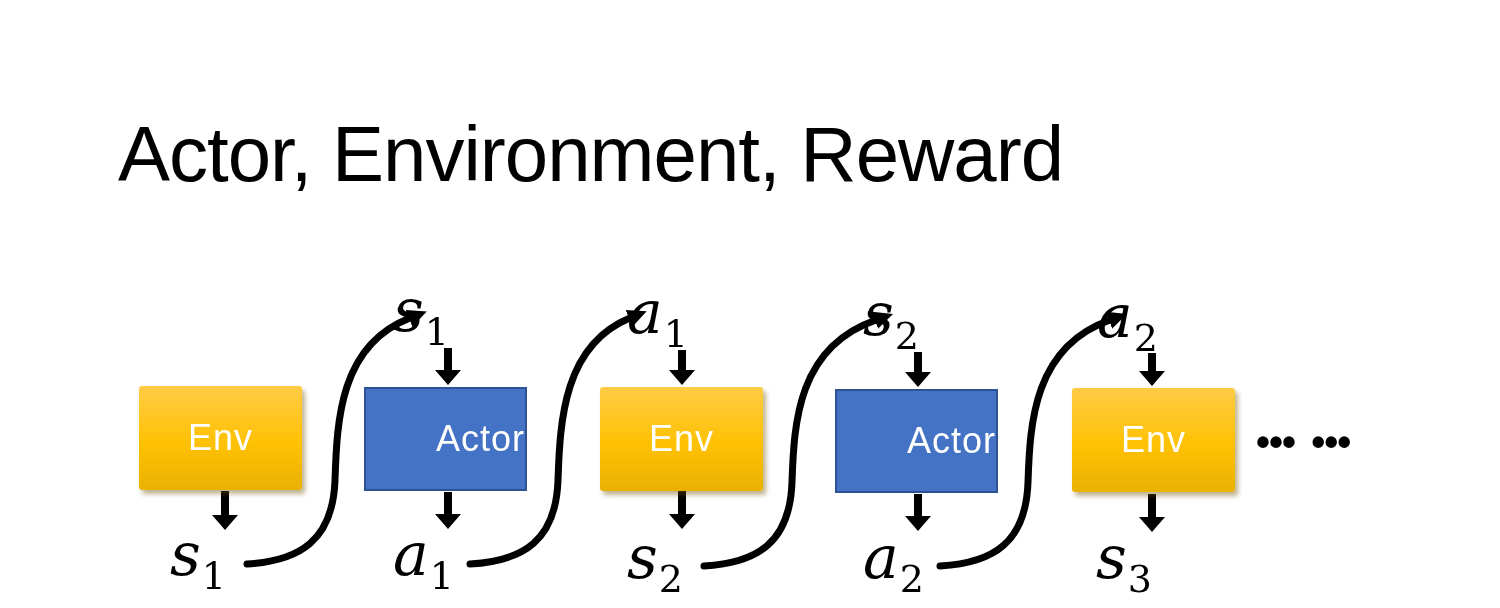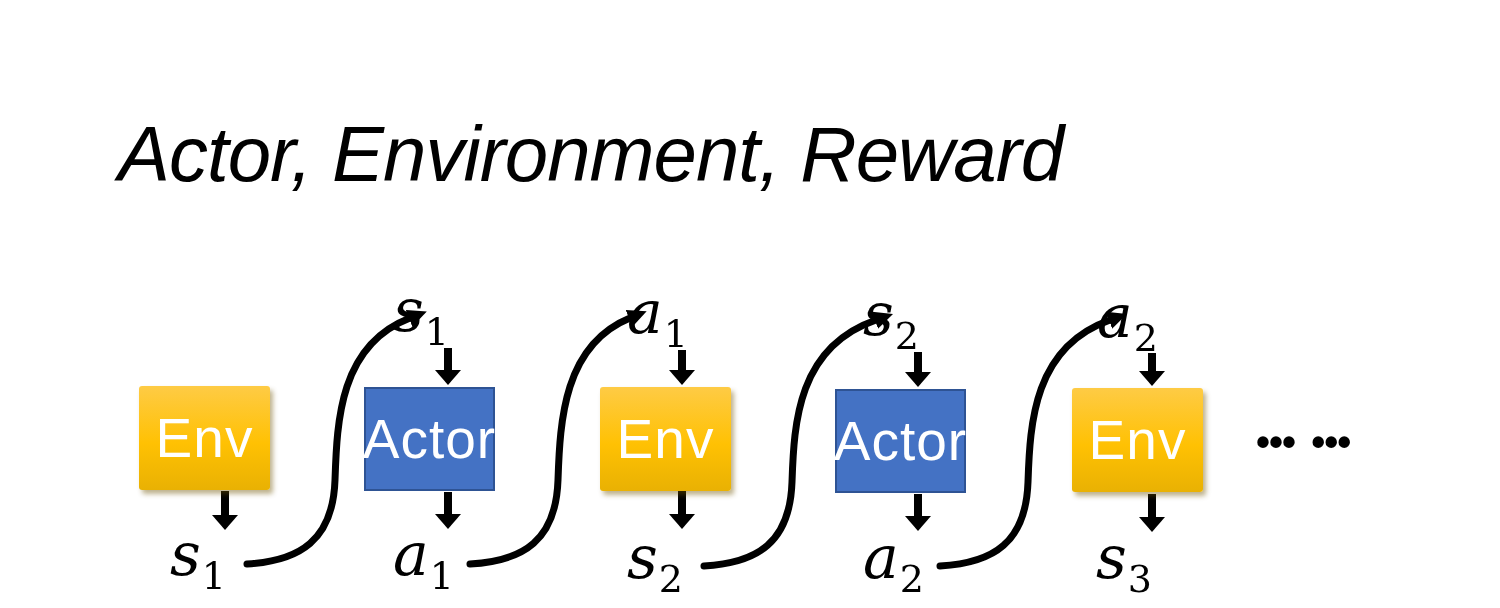--- a/index.html
+++ b/index.html
@@ -10,39 +10,40 @@
   }
   html,body{margin:0;padding:0;}
   body{
     width:1500px;height:608px;position:relative;overflow:hidden;
     background:var(--background);
     font-family:"Liberation Sans",sans-serif;
   }
   .title{
     position:absolute;left:118px;top:112px;margin:0;
     font-size:78px;font-weight:300;letter-spacing:-1px;line-height:1.1;
-    color:var(--title-text);white-space:nowrap;font-style:italic;
+    color:var(--title-text);white-space:nowrap;
   }
   .arrow-layer{position:absolute;left:0;top:0;width:1500px;height:608px;}
   .sarrow{stroke:var(--arrow);stroke-width:8;}
   .carrow{stroke:var(--arrow);stroke-width:7;fill:none;stroke-linecap:round;}
   .mhead{fill:var(--arrow);}
   .box{
-    position:absolute;width:131px;height:104px;box-sizing:border-box;
+    position:absolute;width:163px;height:104px;box-sizing:border-box;
     display:flex;align-items:center;justify-content:center;
-    color:var(--box-text);font-size:55px;letter-spacing:1px;line-height:1;
+    color:var(--box-text);font-size:36px;letter-spacing:1px;line-height:1;
   }
   .box.env{
     background:linear-gradient(180deg,var(--env-gradient-top) 0%,var(--env-gradient-mid) 55%,var(--env-gradient-bottom) 100%);
     border-radius:3px;
     box-shadow:3px 4px 5px rgba(110,85,0,0.45);
   }
   .box.actor{
     background:var(--actor-fill);
     border:2px solid var(--actor-border);
+    justify-content:flex-end;
   }
   .mlabel{
     position:absolute;width:110px;text-align:left;line-height:60px;height:60px;
     color:var(--label-text);white-space:nowrap;
   }
   .mlabel .base{
     font-family:"DejaVu Serif",serif;font-style:italic;font-size:60px;
   }
   .mlabel .sub{
     font-family:"DejaVu Serif",serif;font-size:38px;

